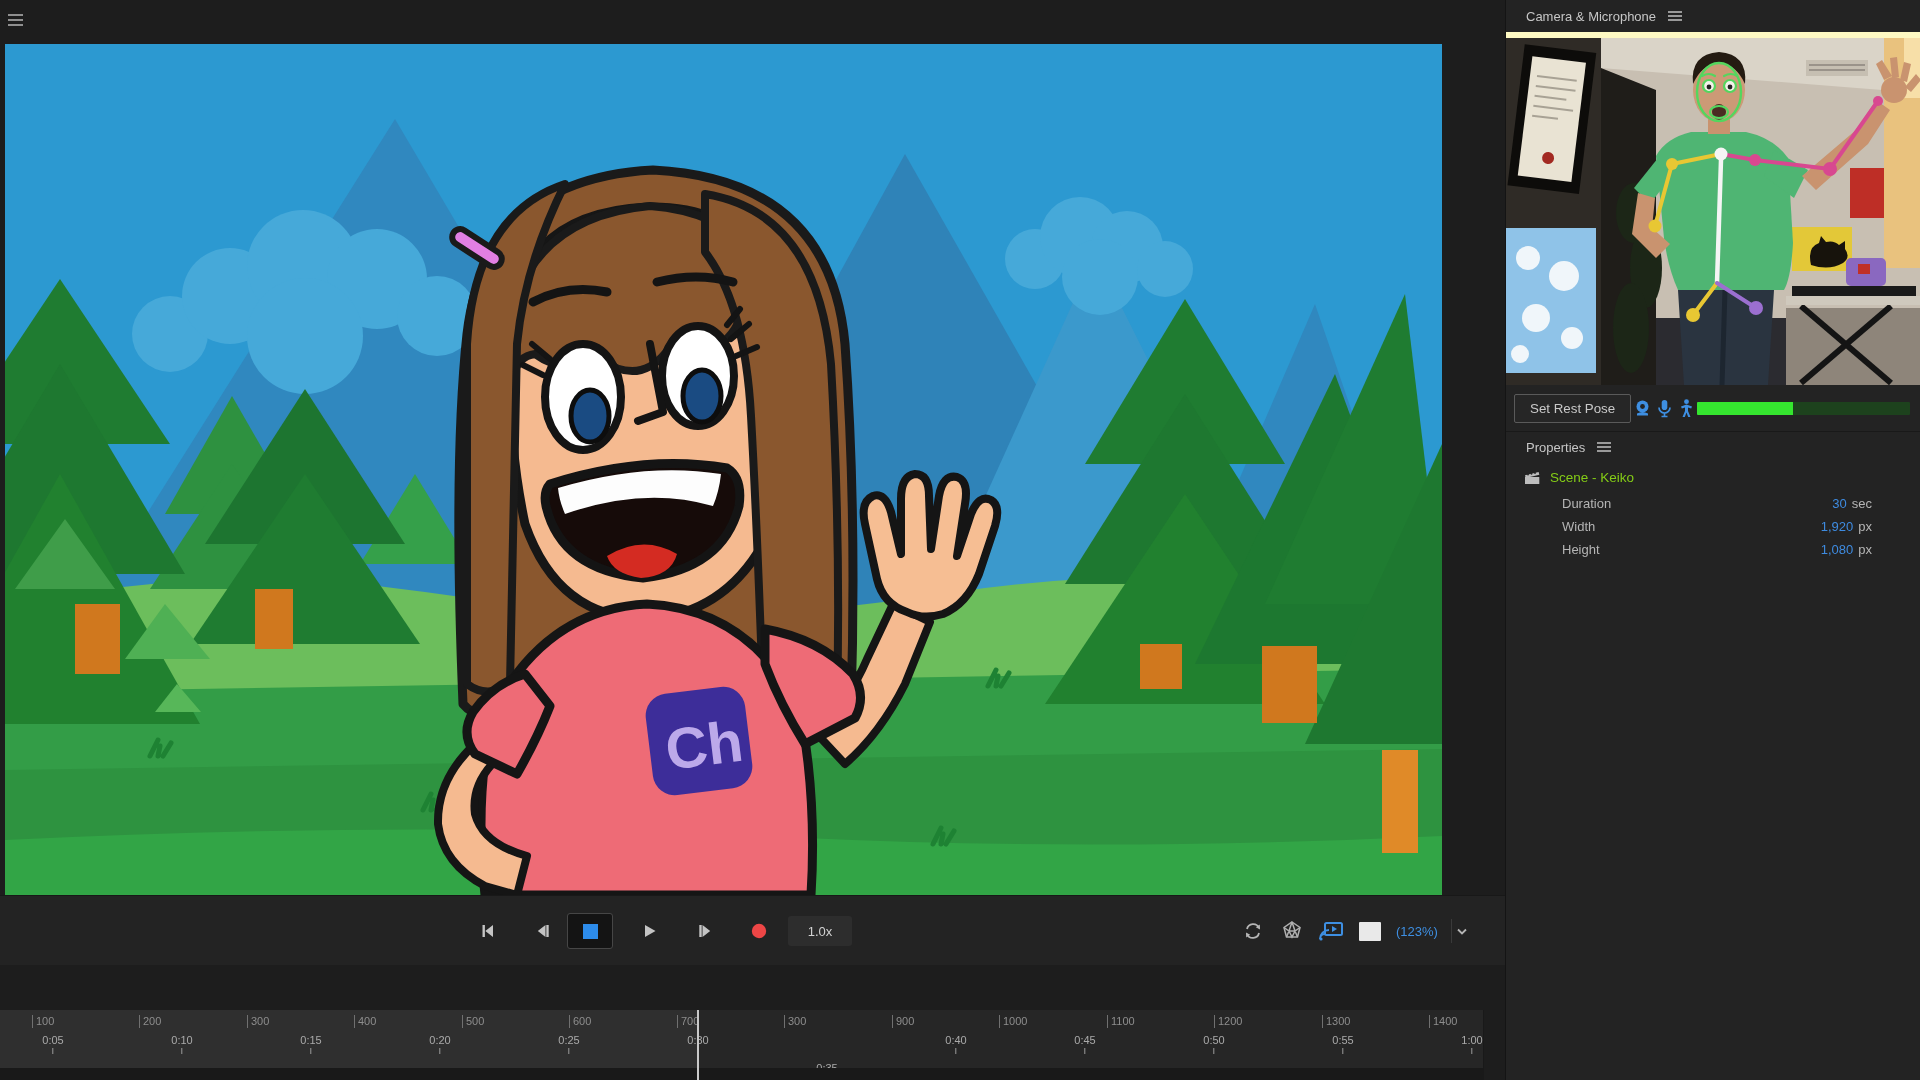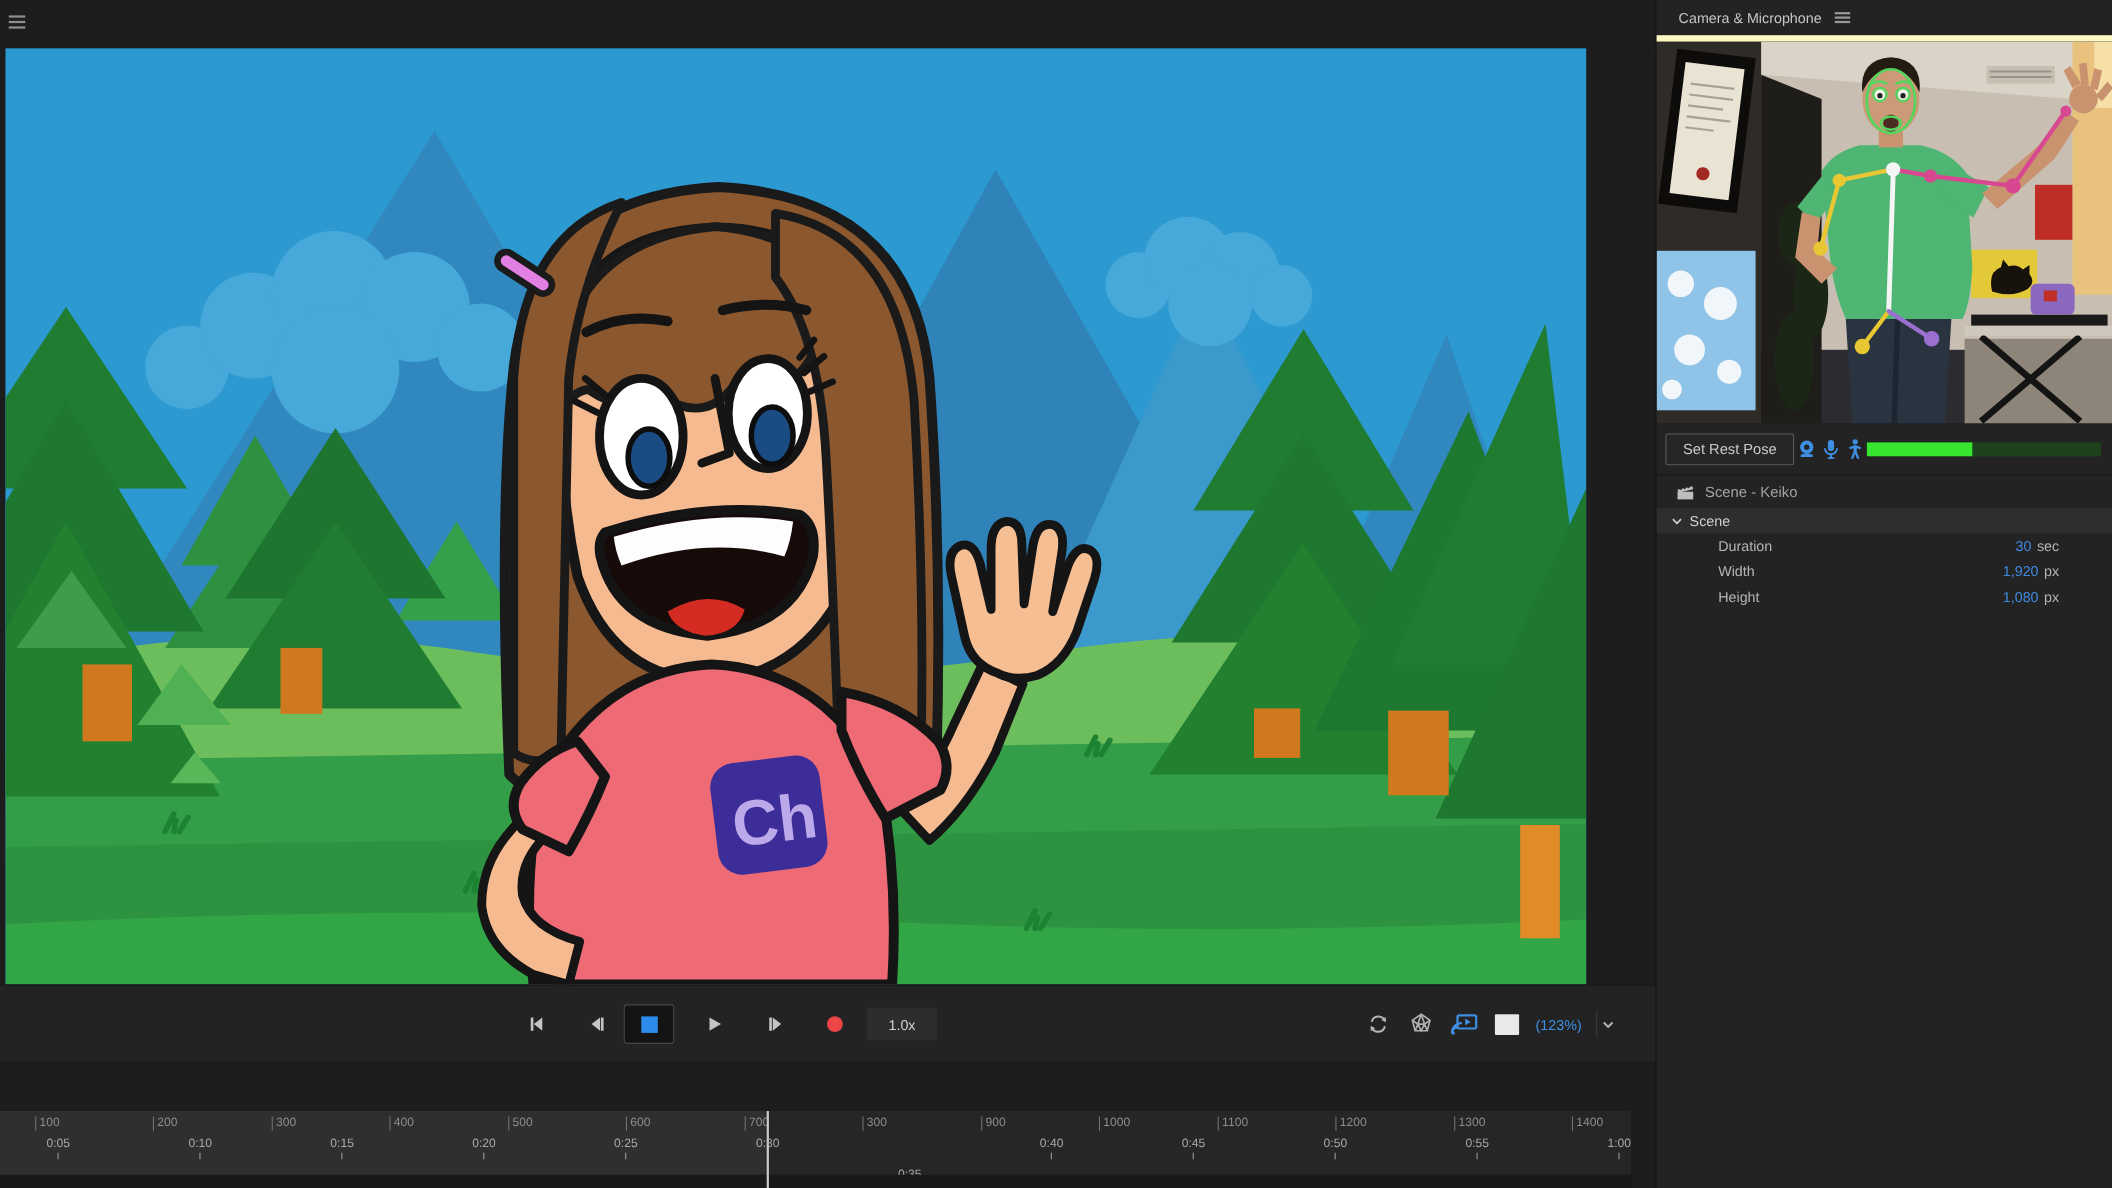--- a/index.html
+++ b/index.html
@@ -48,21 +48,21 @@
   .menu-icon span { height:2px; background:#9a9a9a; }
   .webcam { position:relative; width:415px; height:347px; background:#1d1d20; }
   .webcam svg { display:block; width:100%; height:100%; }
   .cam-controls { height:47px; display:flex; align-items:center; padding:0 10px 0 8px; background:#232323; border-bottom:1px solid #191919; }
   .rest-btn { border:1px solid #5a5a5a; background:#262626; border-radius:2px; color:#c9c9c9; padding:6px 15px; cursor:pointer; white-space:nowrap; }
   .cam-toggle { width:22px; height:22px; display:flex; align-items:center; justify-content:center; cursor:pointer; }
   .meter { flex:1; height:13px; background:#1d421d; border-radius:1px; overflow:hidden; }
   .meter-fill { width:45%; height:100%; background:#35e52f; }
 
   .props-header { height:30px; display:flex; align-items:center; gap:12px; padding-left:20px; color:#c6c6c6; }
-  .scene-row { height:30px; display:flex; align-items:center; gap:9px; padding-left:18px; color:#a3a3a3; font-size:13.5px; }
+  .scene-row { height:30px; display:flex; align-items:center; gap:9px; padding-left:18px; color:#84cc16; font-size:13.5px; }
   .section-bar { height:23px; background:#2e2e2e; display:flex; align-items:center; gap:7px; padding-left:14px; color:#cdcdcd; cursor:pointer; }
   .prop-row { height:23px; display:flex; align-items:center; padding:0 48px 0 56px; }
   .prop-label { flex:1; color:#b5b5b5; }
   .prop-value { color:#3e8be0; cursor:pointer; }
   .prop-unit { color:#b5b5b5; margin-left:5px; }
 </style>
 </head>
 <body>
 
 <div class="app">
@@ -484,40 +484,42 @@
         <svg width="15" height="19" viewBox="0 0 15 19" fill="#3e8fe2">
           <circle cx="7.5" cy="2.7" r="2.4"></circle>
           <path d="M7.5 5.5 L2 7.5 L2.8 9.5 L6 8.5 L6 12 L3.5 18 L5.8 18 L7.5 13.5 L9.2 18 L11.5 18 L9 12 L9 8.5 L12.2 9.5 L13 7.5 Z"></path>
         </svg>
       </div>
       <div class="meter">
           <div class="meter-fill" style="width: 45%;"></div>
         </div>
     </div>
 
+    <div class="props-header">
+      <span>Properties</span>
+      <div class="menu-icon">
+          <span></span>
+          <span></span>
+          <span></span>
+        </div>
+    </div>
 
     <div class="scene-row">
       <svg width="17" height="15" viewBox="0 0 17 15">
         <path fill="#bdbdbd" d="M1 5.2 L14.6 2 L15.3 4.8 L1.7 8 Z"></path>
         <rect x="1" y="7" width="14.3" height="7" fill="#bdbdbd"></rect>
         <g fill="#232323">
             <circle cx="4" cy="4.6" r="0.9"></circle>
             <circle cx="7.5" cy="3.8" r="0.9"></circle>
             <circle cx="11" cy="3" r="0.9"></circle>
           </g>
       </svg>
       <span>Scene - Keiko</span>
     </div>
 
-    <div class="section-bar">
-      <svg width="9" height="6" viewBox="0 0 9 6">
-        <path d="M0.8 1 4.5 4.8 8.2 1" fill="none" stroke="#c9c9c9" stroke-width="1.6"></path>
-      </svg>
-      <span>Scene</span>
-    </div>
 
     <div class="prop-row">
       <span class="prop-label">Duration</span>
       <span class="prop-value">30</span>
       <span class="prop-unit">sec</span>
     </div>
     <div class="prop-row">
       <span class="prop-label">Width</span>
       <span class="prop-value">1,920</span>
       <span class="prop-unit">px</span>

